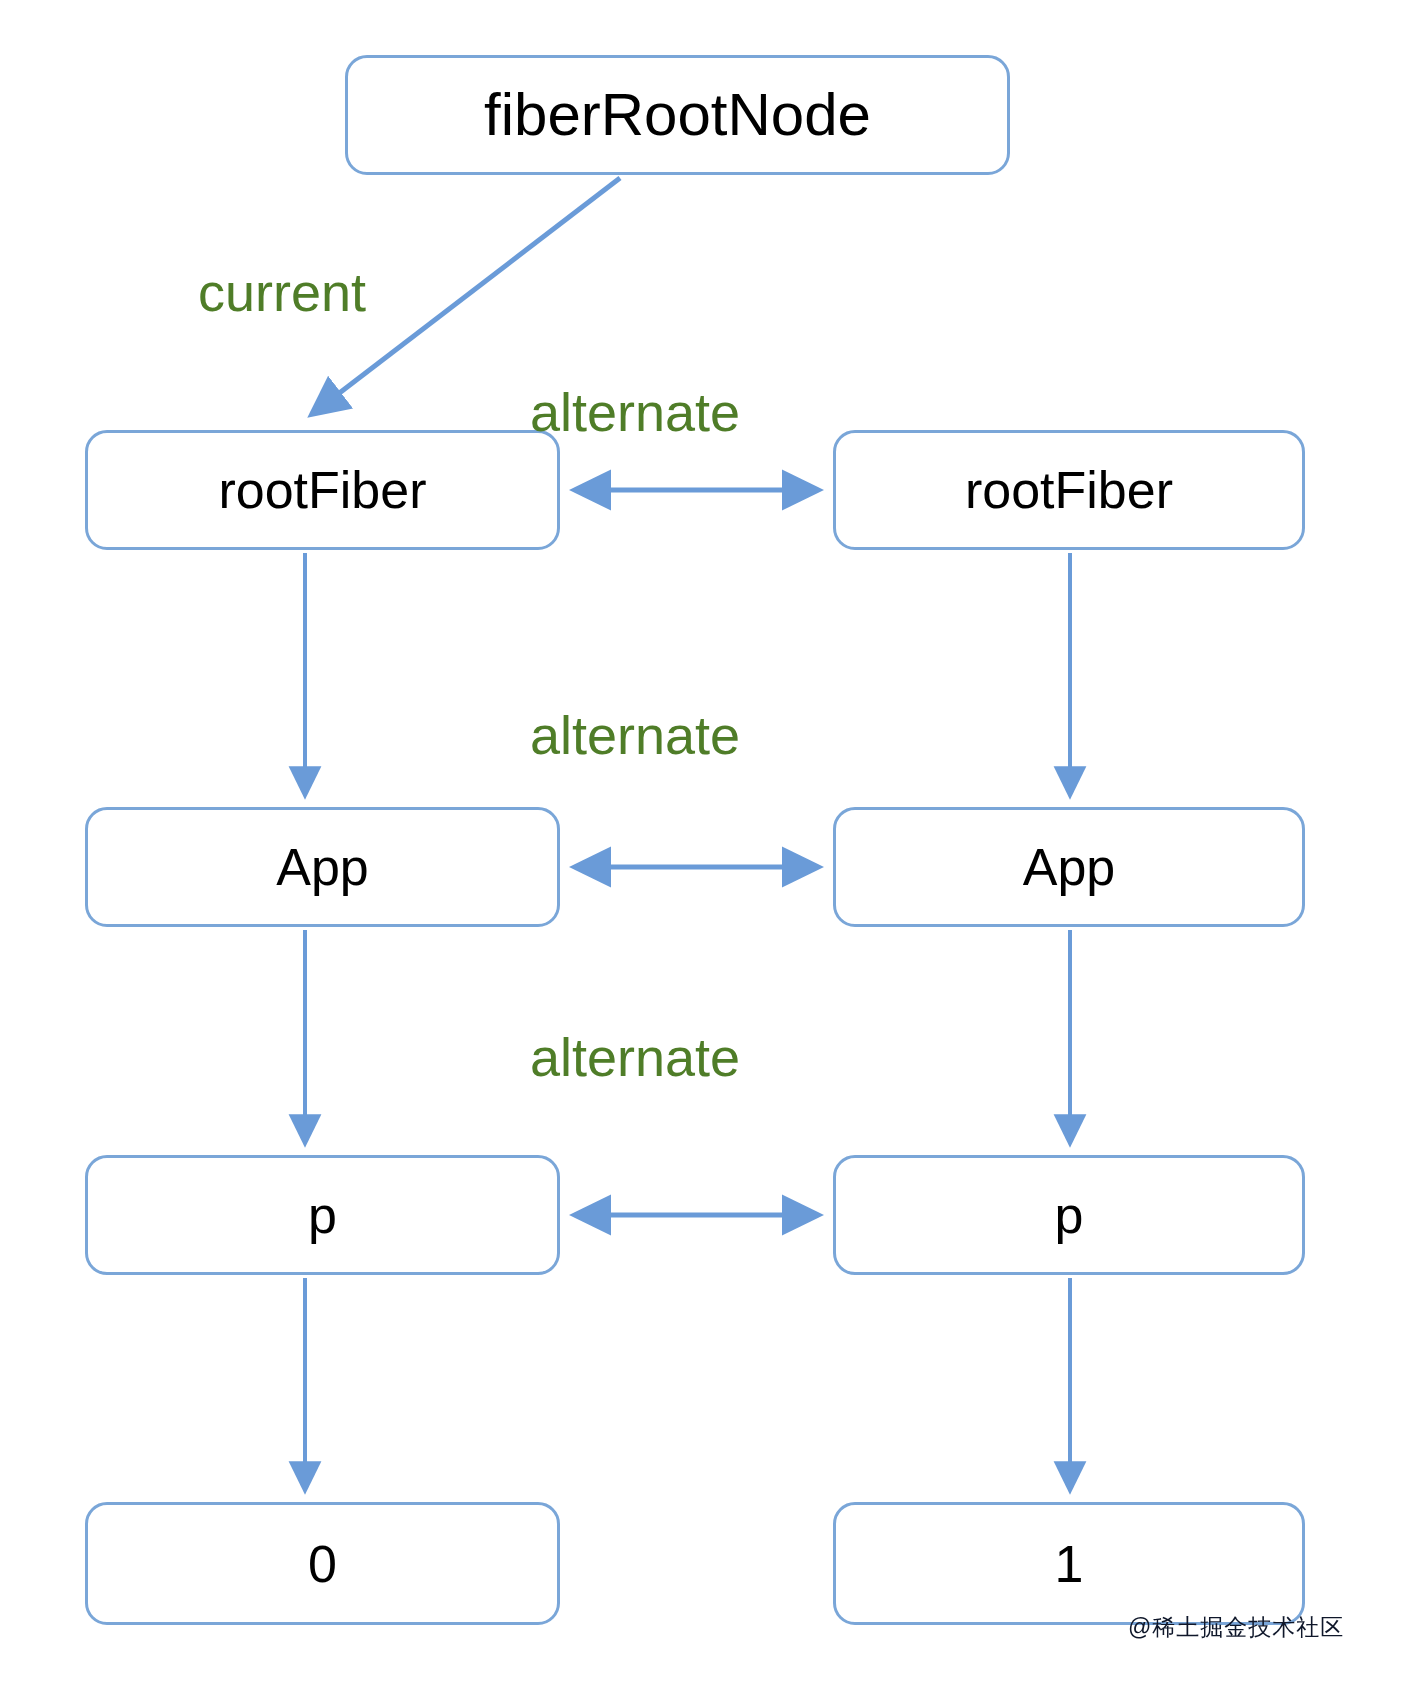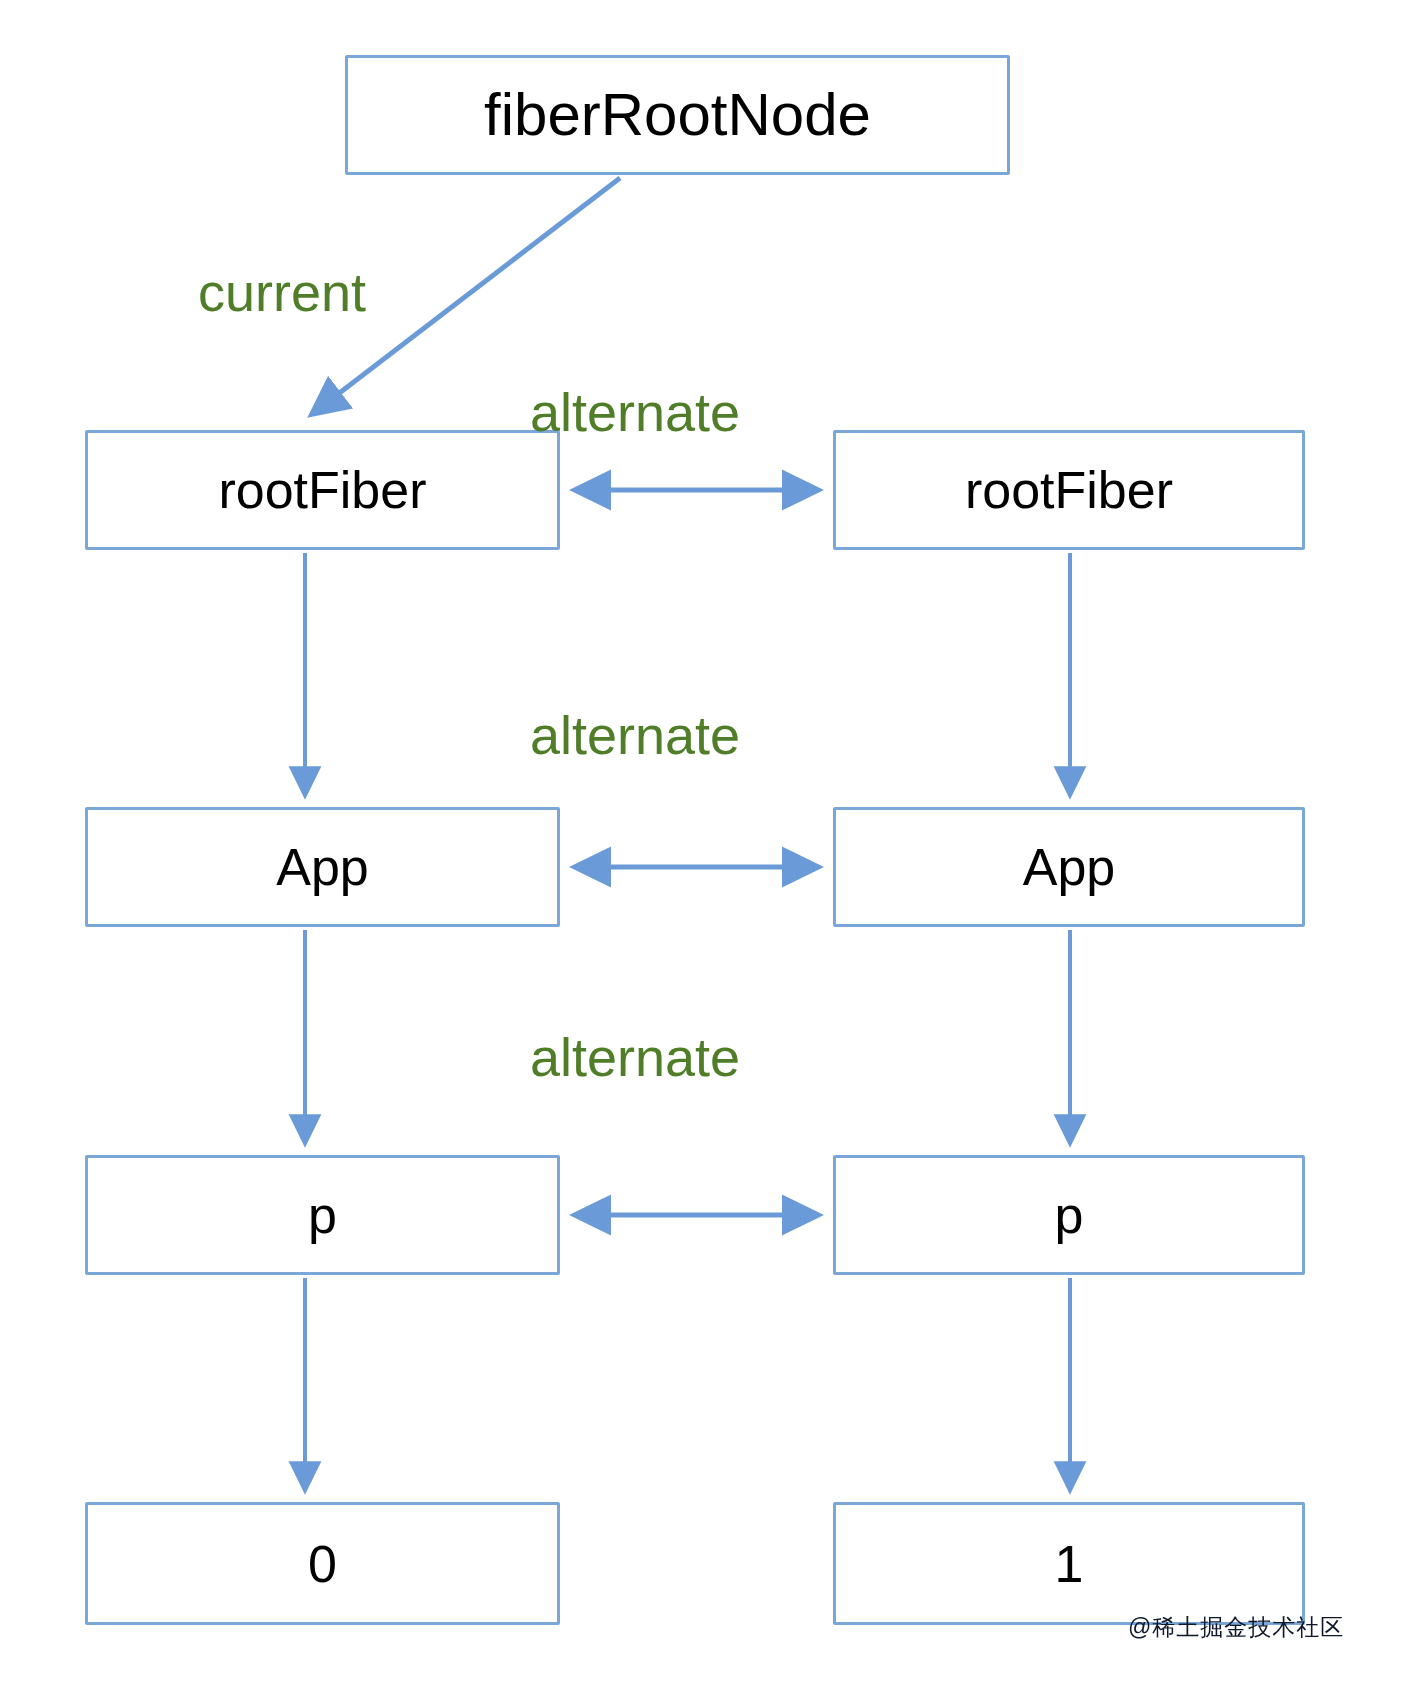--- a/index.html
+++ b/index.html
@@ -23,21 +23,21 @@
     left: 0;
     top: 0;
     width: 1406px;
     height: 1684px;
     pointer-events: none;
   }
   .node-box {
     position: absolute;
     box-sizing: border-box;
     border: 3px solid #7aa6d8;
-    border-radius: 2px;
+    border-radius: 22px;
     background: #ffffff;
     display: flex;
     align-items: center;
     justify-content: center;
     color: #000000;
     font-family: "Liberation Sans", sans-serif;
     font-weight: 400;
     letter-spacing: 0px;
   }
   .node-label {

